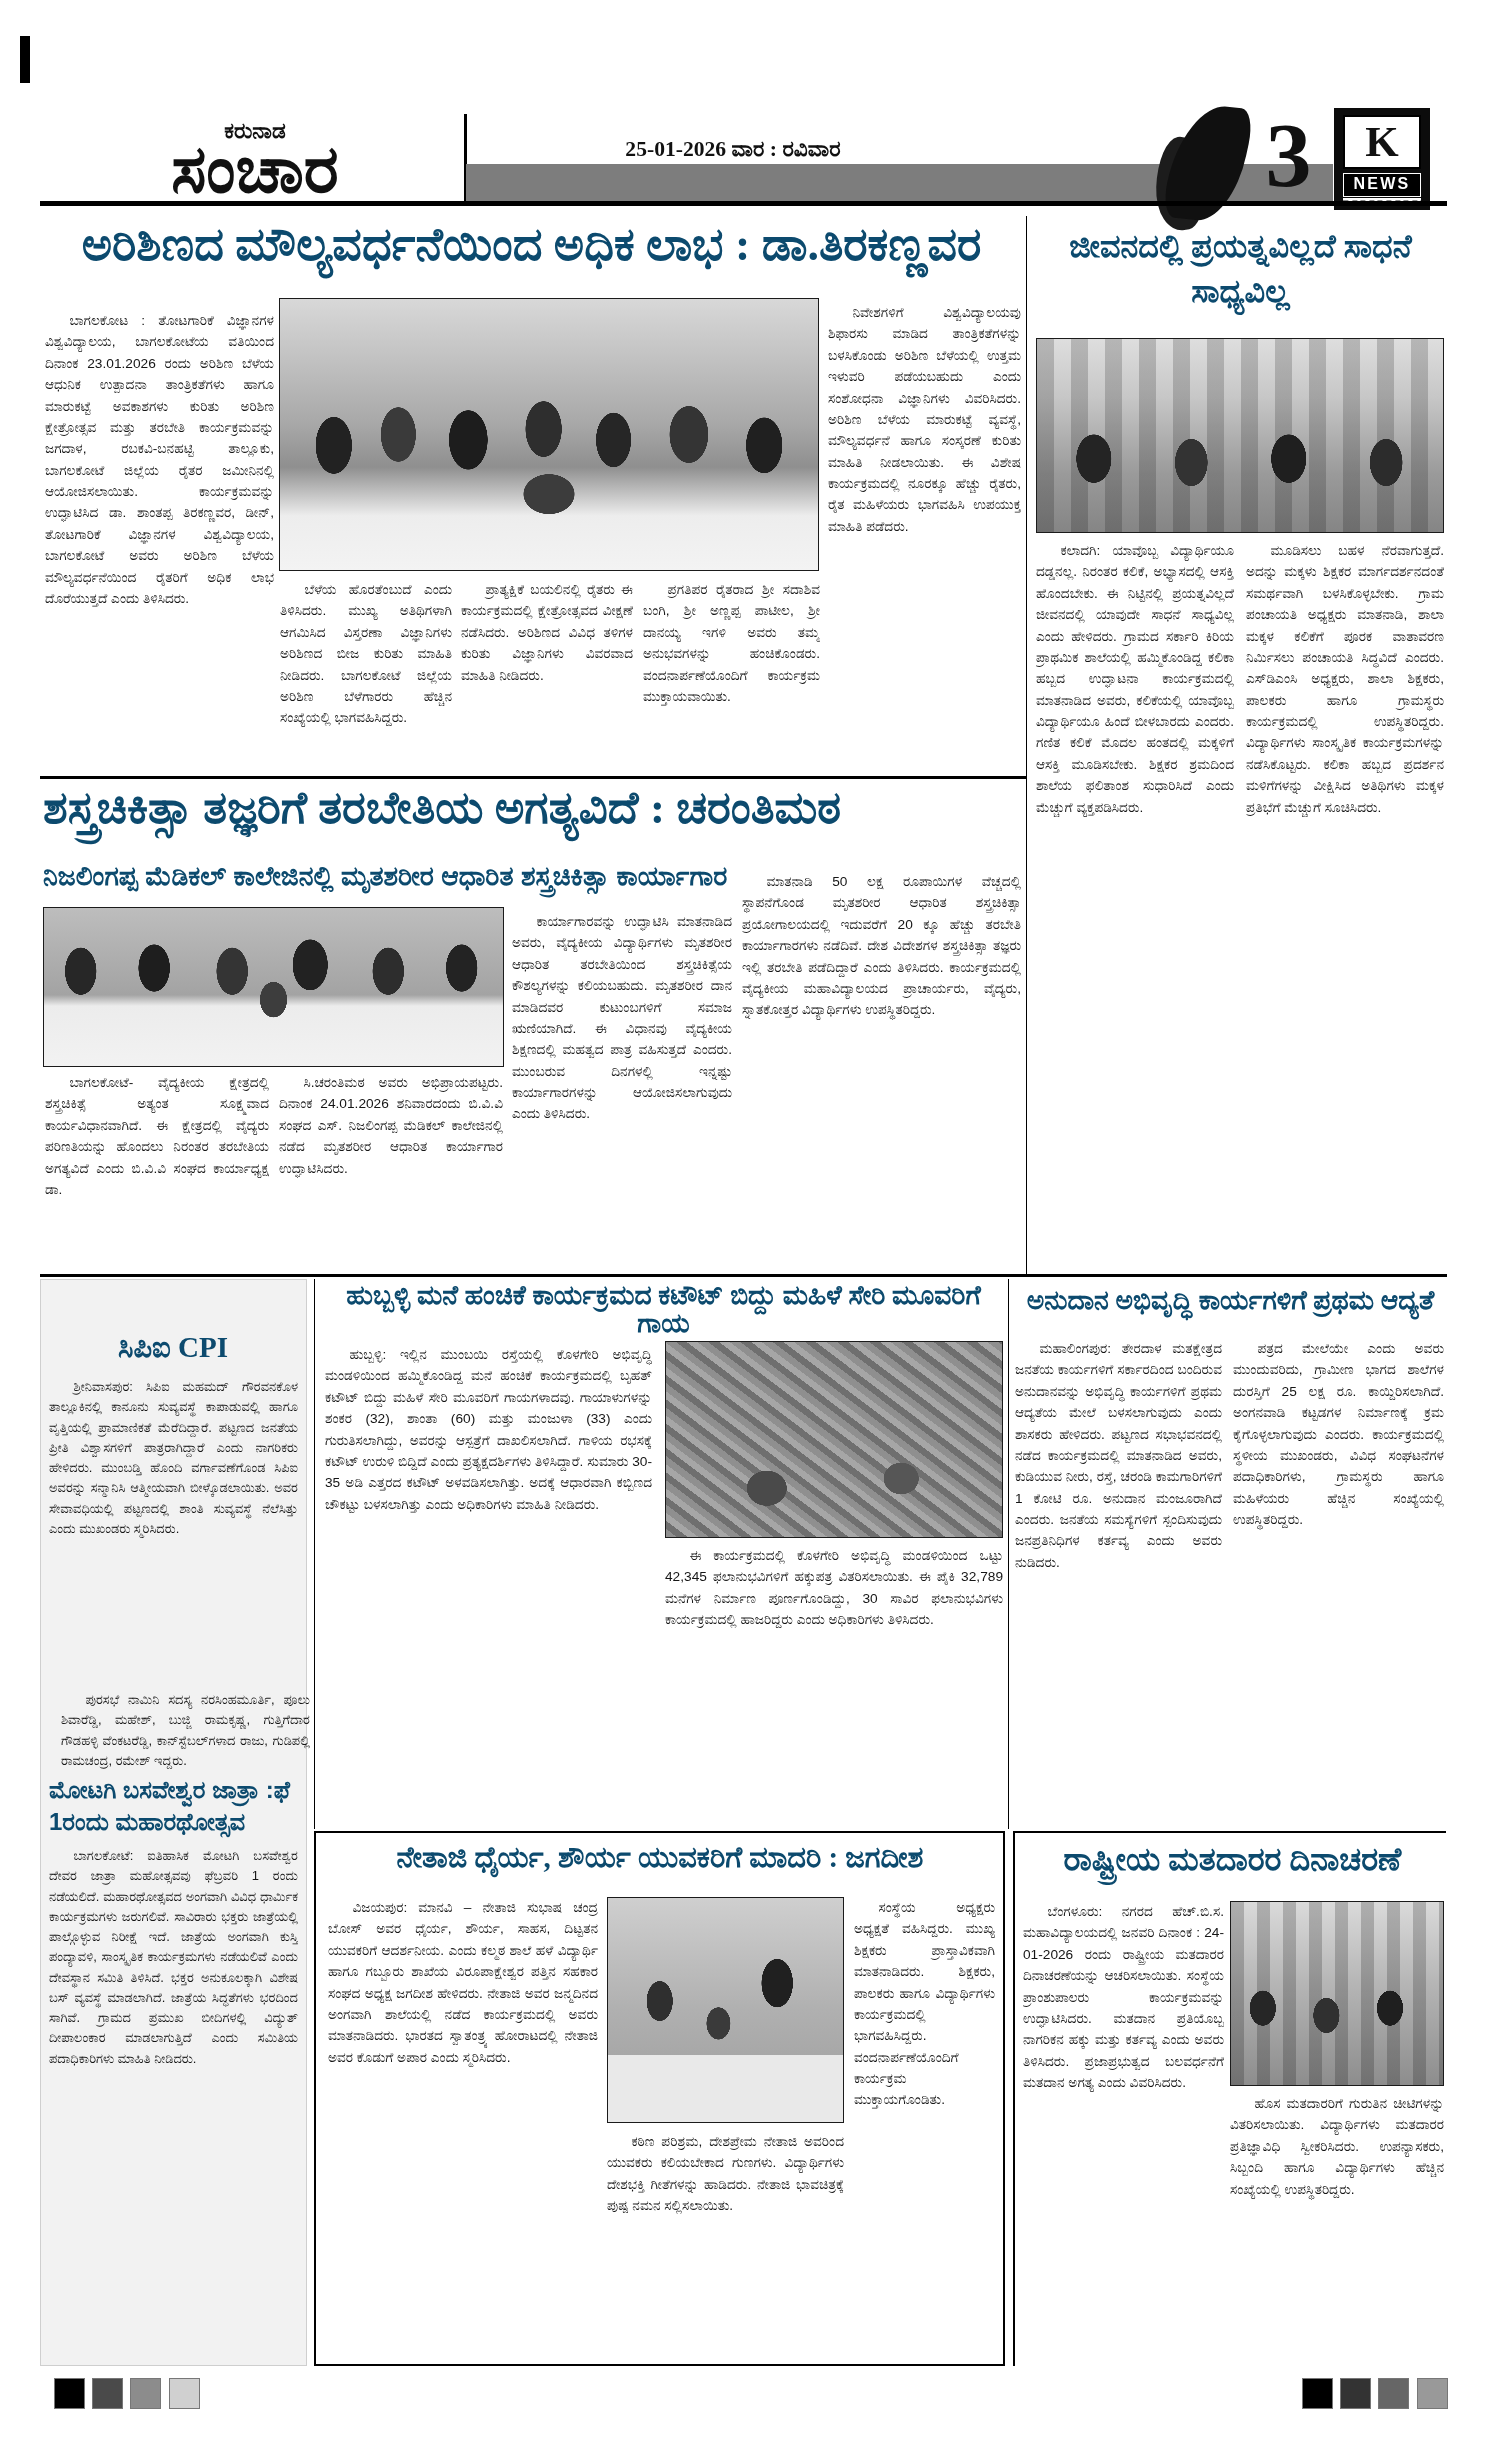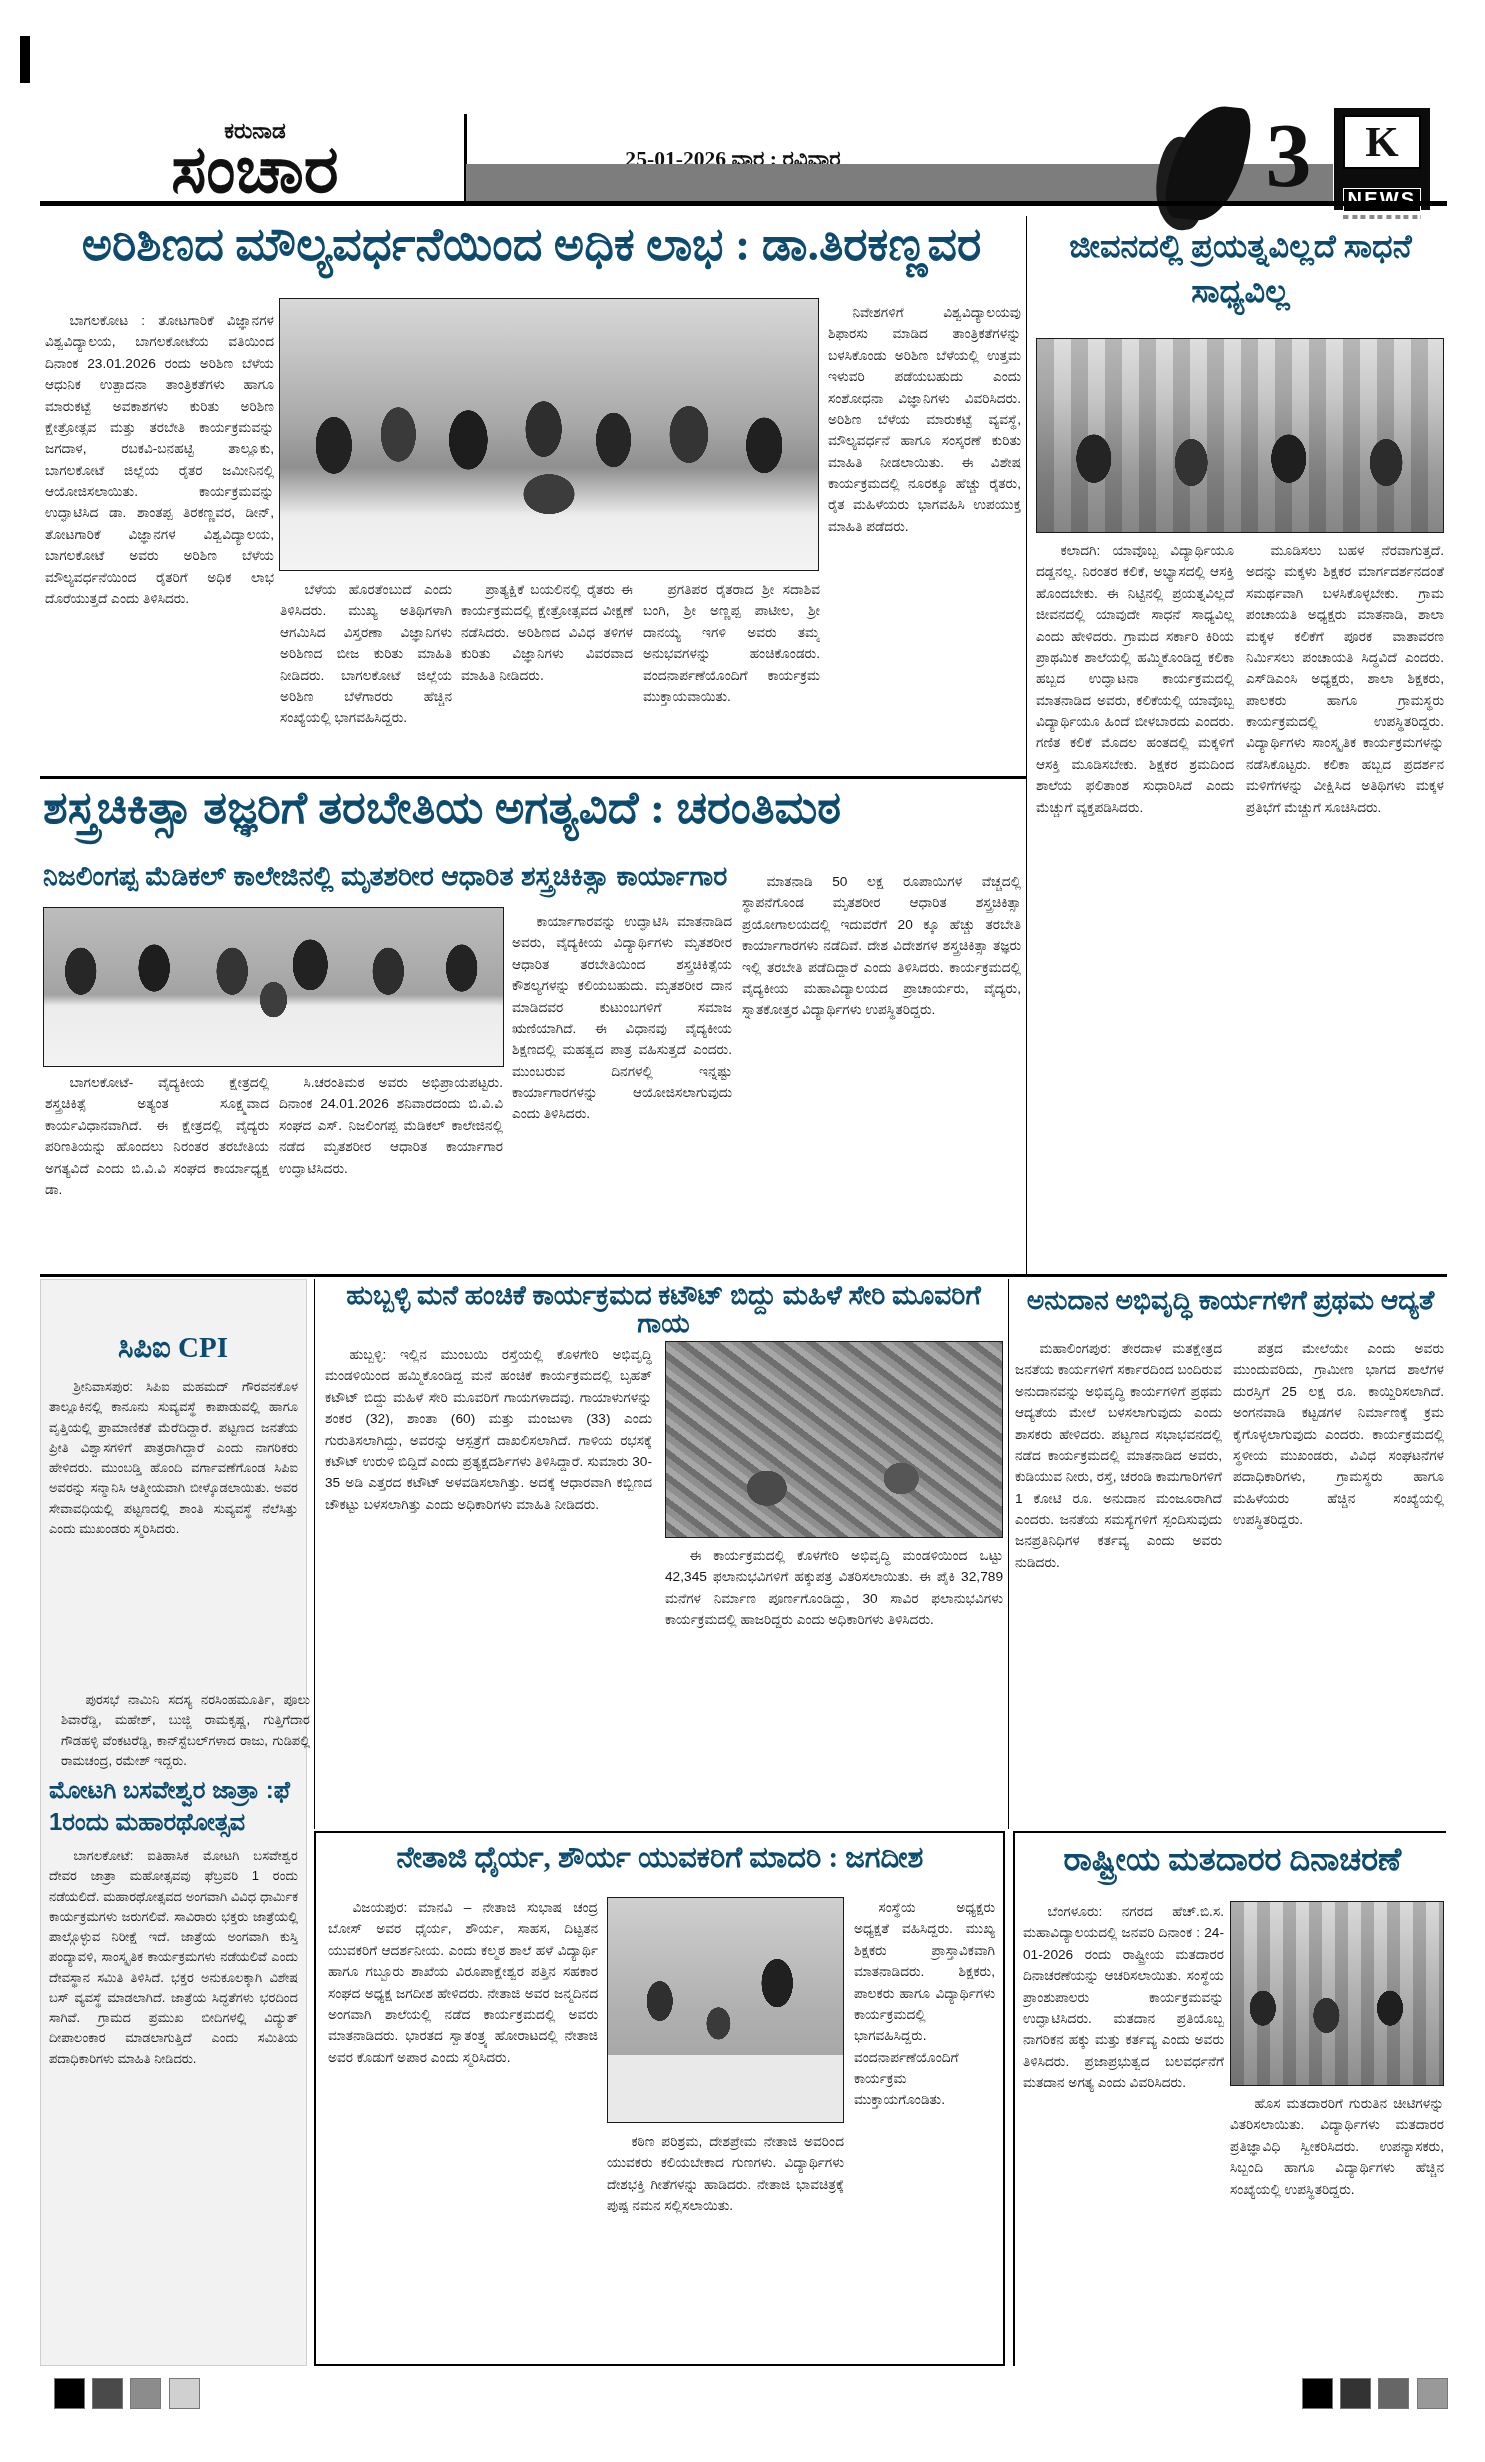--- a/index.html
+++ b/index.html
@@ -76,32 +76,32 @@
 
 <div id="page">
 
   <div class="abs" style="left:20px;top:36px;width:10px;height:47px;background:#000;"></div>
 
   <div class="abs center" style="left:54px;top:118px;width:402px;font-size:21.6px;font-weight:bold;">ಕರುನಾಡ</div>
   <div class="abs center" style="left:54px;top:139px;width:402px;height:63px;font-size:66px;line-height:0.95;font-weight:bold;font-family:'Liberation Serif',serif;overflow:hidden;">ಸಂಚಾರ</div>
 
   <div class="abs rule" style="left:464px;top:114px;width:2.9px;height:88px;"></div>
 
-  <div class="abs center" style="left:546px;top:147px;width:374px;font-size:21.6px;font-weight:bold;font-family:'Liberation Serif',serif;">25-01-2026   ವಾರ : ರವಿವಾರ</div>
+  <div class="abs center" style="left:546px;top:137px;width:374px;font-size:21.6px;font-weight:bold;font-family:'Liberation Serif',serif;">25-01-2026   ವಾರ : ರವಿವಾರ</div>
 
   <div class="abs" style="left:466px;top:164px;width:867px;height:37px;background:#7d7d7d;"></div>
 
   <div class="abs flag2" style="left:1156px;top:137px;width:50px;height:93px;"></div>
   <div class="abs flag" style="left:1172px;top:105px;width:72px;height:116px;"></div>
 
   <div class="abs" style="left:1249px;top:109px;width:79px;height:101px;font-size:92px;line-height:1;font-weight:bold;font-family:'Liberation Serif',serif;text-align:center;">3</div>
 
   <div class="abs logo-outer" style="left:1334px;top:108px;width:96px;height:102px;">
     <div class="logo-k" style="height:50px;font-size:43px;line-height:49px;">K</div>
-    <div class="logo-news" style="margin-top:19px;height:21.6px;font-size:20px;line-height:20px;">NEWS</div>
+    <div class="logo-news" style="margin-top:4px;height:21.6px;font-size:16px;line-height:20px;">NEWS</div>
     <div class="logo-tag"></div>
   </div>
 
   <div class="abs rule" style="left:40px;top:201px;width:1407px;height:5px;"></div>
 
   <div class="abs hl center" style="left:43px;top:221px;width:977px;height:82px;font-size:46px;line-height:1.05;">ಅರಿಶಿಣದ ಮೌಲ್ಯವರ್ಧನೆಯಿಂದ ಅಧಿಕ ಲಾಭ : ಡಾ.ತಿರಕಣ್ಣವರ</div>
 
   <div class="abs photo ph1" style="left:279px;top:298px;width:540px;height:273px;"></div>
 
   <div class="abs body" style="left:45px;top:310px;width:229px;height:461px;">ಬಾಗಲಕೋಟ : ತೋಟಗಾರಿಕೆ ವಿಜ್ಞಾನಗಳ ವಿಶ್ವವಿದ್ಯಾಲಯ, ಬಾಗಲಕೋಟೆಯ ವತಿಯಿಂದ ದಿನಾಂಕ 23.01.2026 ರಂದು ಅರಿಶಿಣ ಬೆಳೆಯ ಆಧುನಿಕ ಉತ್ಪಾದನಾ ತಾಂತ್ರಿಕತೆಗಳು ಹಾಗೂ ಮಾರುಕಟ್ಟೆ ಅವಕಾಶಗಳು ಕುರಿತು ಅರಿಶಿಣ ಕ್ಷೇತ್ರೋತ್ಸವ ಮತ್ತು ತರಬೇತಿ ಕಾರ್ಯಕ್ರಮವನ್ನು ಜಗದಾಳ, ರಬಕವಿ-ಬನಹಟ್ಟಿ ತಾಲ್ಲೂಕು, ಬಾಗಲಕೋಟೆ ಜಿಲ್ಲೆಯ ರೈತರ ಜಮೀನಿನಲ್ಲಿ ಆಯೋಜಿಸಲಾಯಿತು. ಕಾರ್ಯಕ್ರಮವನ್ನು ಉದ್ಘಾಟಿಸಿದ ಡಾ. ಶಾಂತಪ್ಪ ತಿರಕಣ್ಣವರ, ಡೀನ್, ತೋಟಗಾರಿಕೆ ವಿಜ್ಞಾನಗಳ ವಿಶ್ವವಿದ್ಯಾಲಯ, ಬಾಗಲಕೋಟೆ ಅವರು ಅರಿಶಿಣ ಬೆಳೆಯ ಮೌಲ್ಯವರ್ಧನೆಯಿಂದ ರೈತರಿಗೆ ಅಧಿಕ ಲಾಭ ದೊರೆಯುತ್ತದೆ ಎಂದು ತಿಳಿಸಿದರು.</div>

